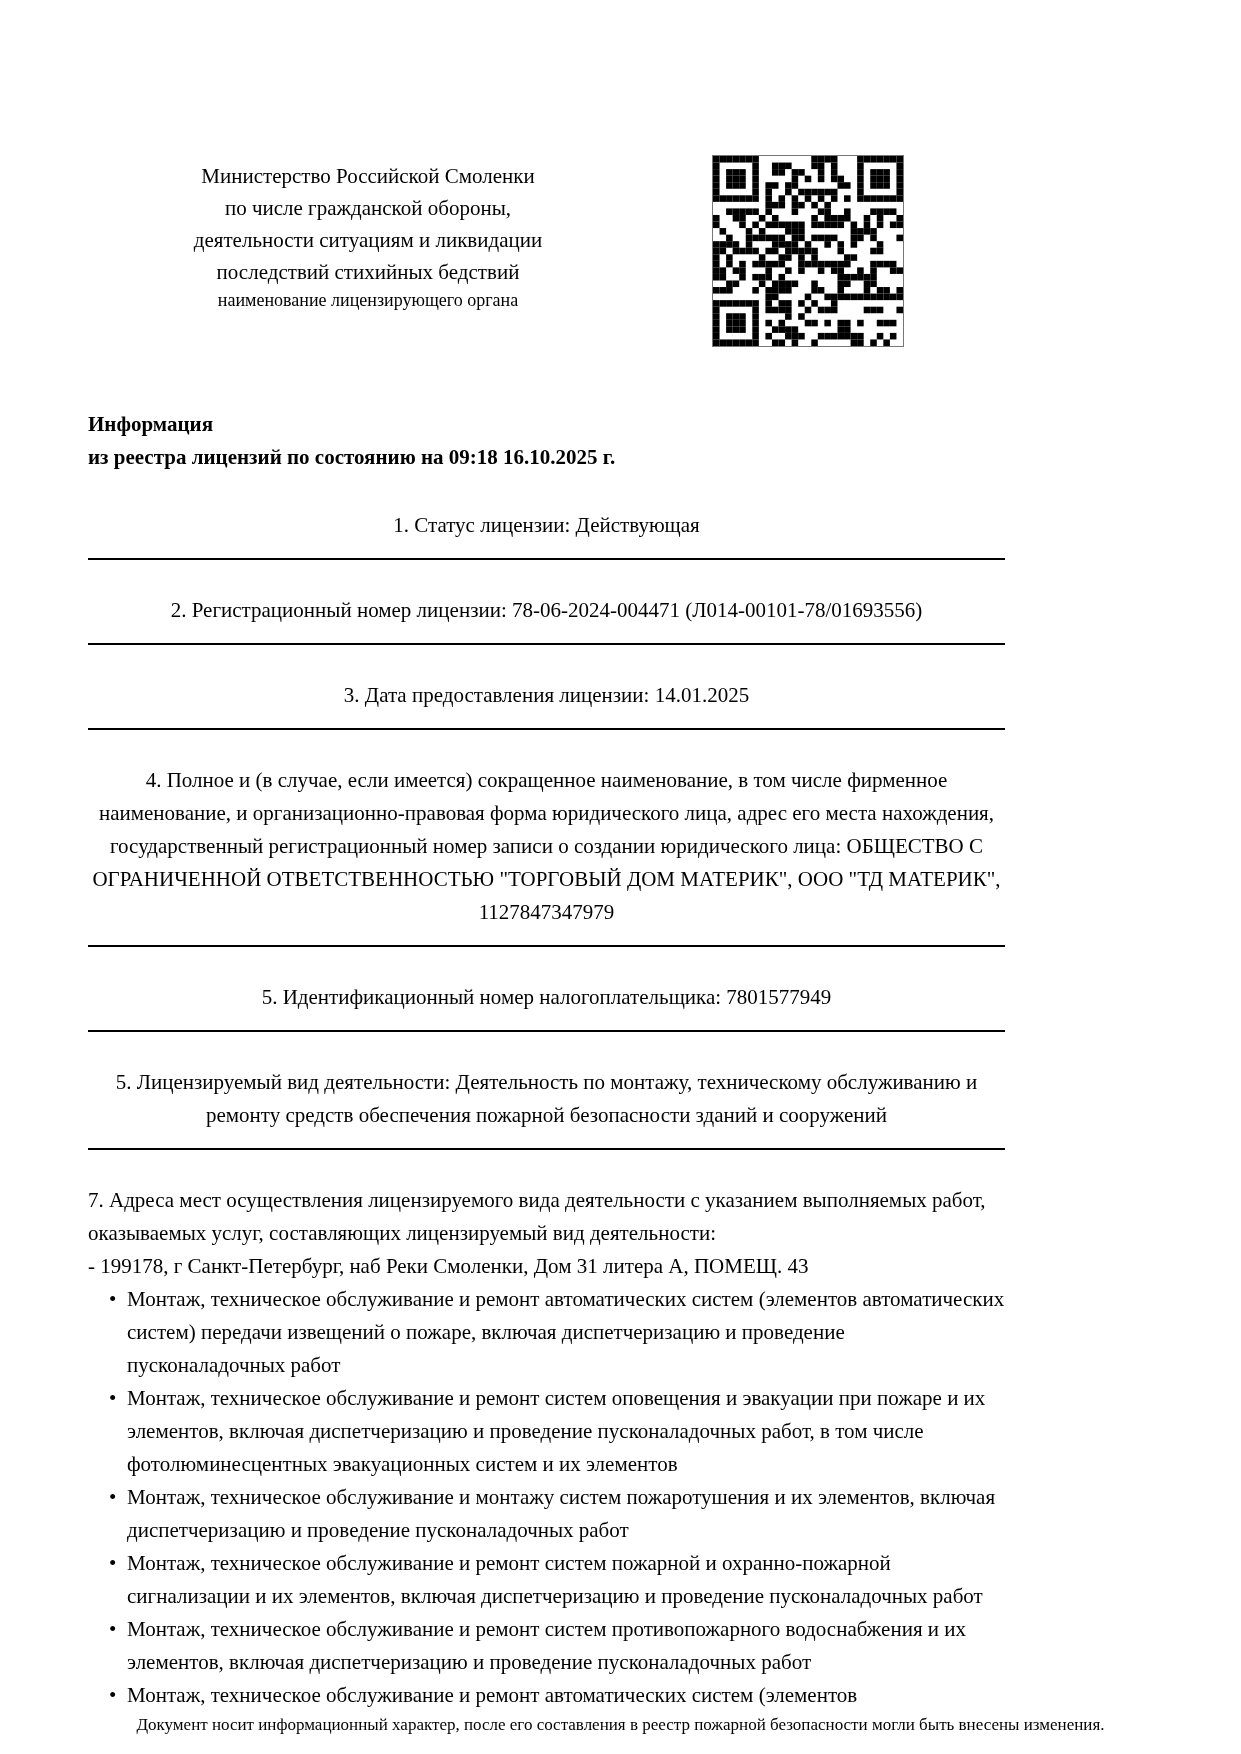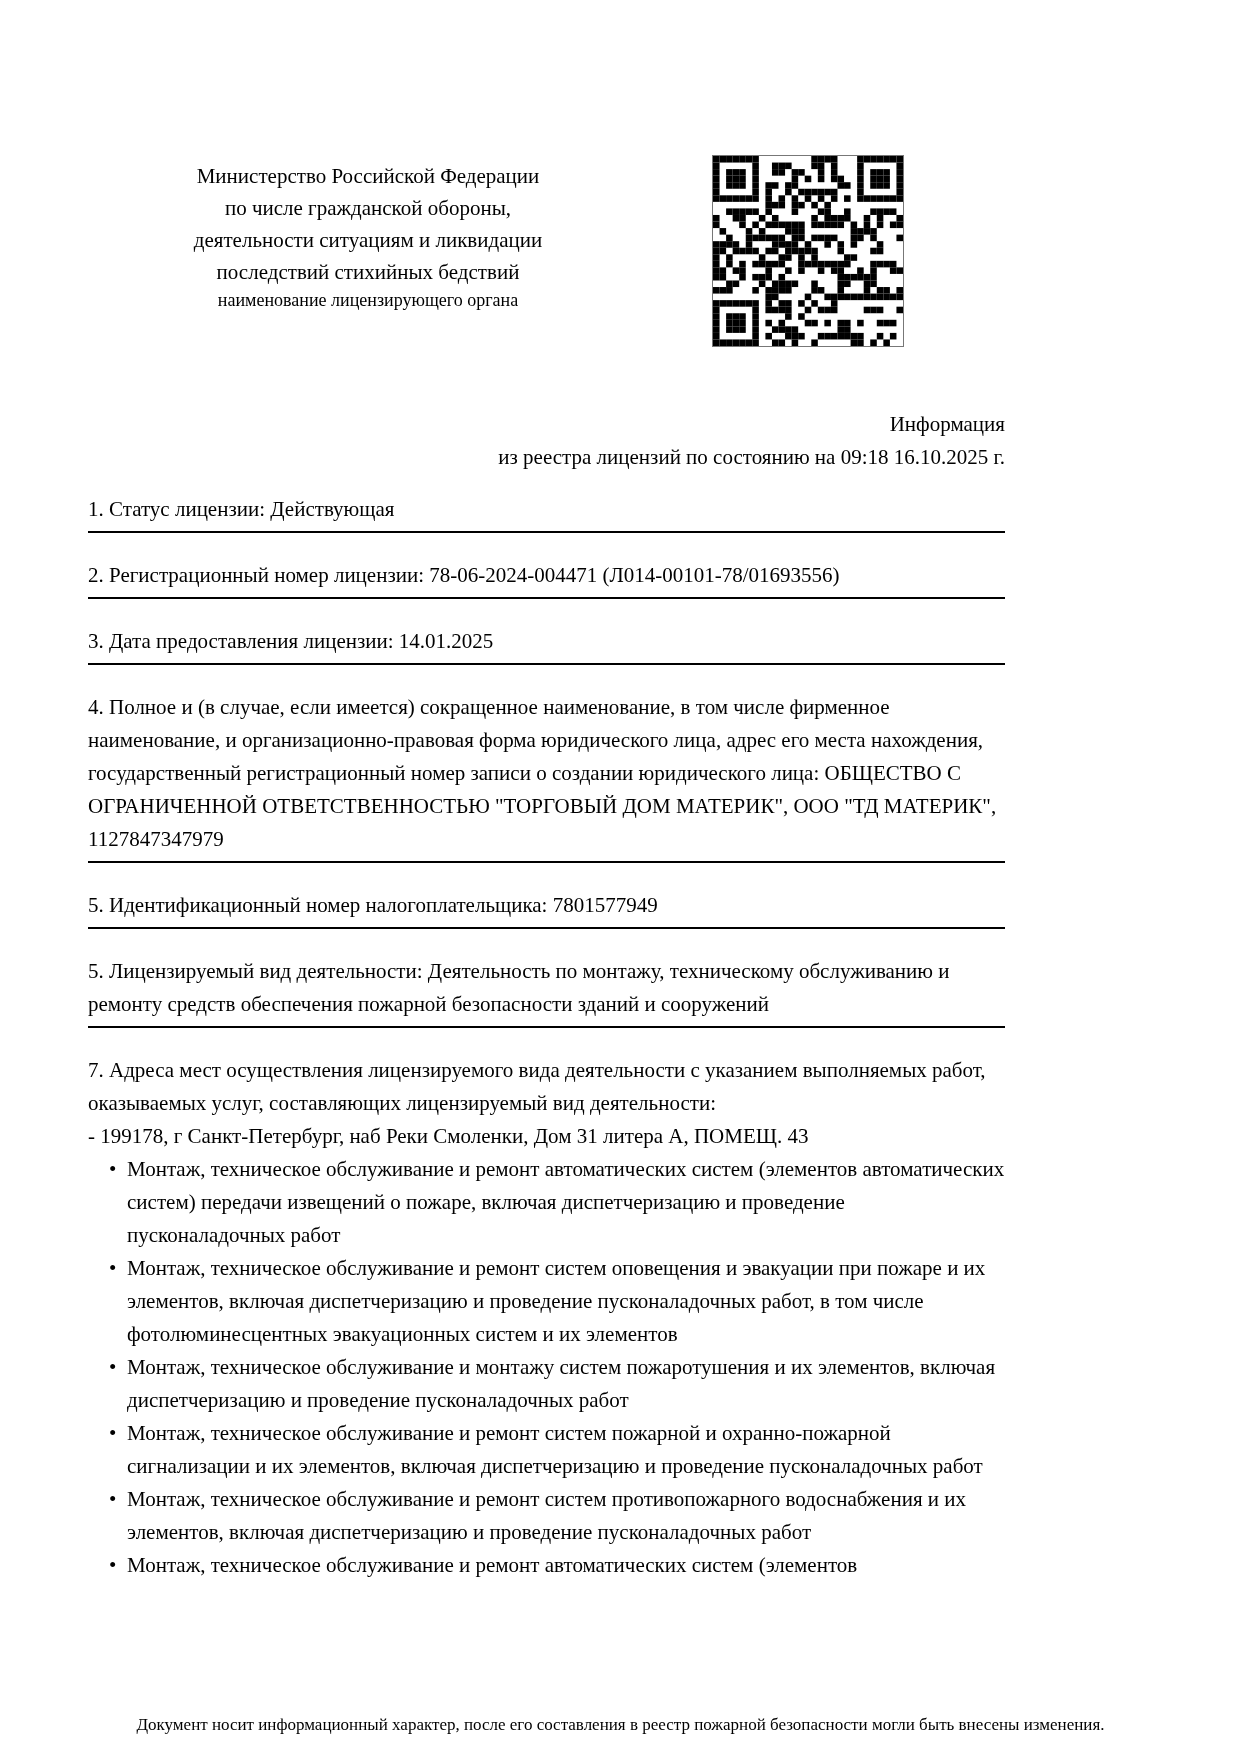--- a/index.html
+++ b/index.html
@@ -7,22 +7,22 @@
     width:1241px;height:1754px;position:relative;overflow:hidden;
     background:#ffffff;color:#000;
     font-family:"Liberation Serif","DejaVu Serif",serif;
     font-size:21px;line-height:33px;
   }
   .content{position:absolute;left:88px;top:160px;width:917px;}
   .hdr{display:block;width:560px;margin:0 auto 0 0;text-align:center;line-height:32px;}
   .hdr .caption{font-size:18px;line-height:24px;display:block;}
   .qr-wrap{position:absolute;left:712px;top:155px;width:192px;height:192px;}
   .qr-wrap svg{display:block;width:192px;height:192px;border:1px solid #777;box-sizing:border-box;}
-  .titleblock{text-align:right;font-weight:normal;margin-top:96px;margin-bottom:19px;}
-  .ruled{border-bottom:2px solid #000;padding-bottom:5px;margin-bottom:26px;}
+  .titleblock{text-align:left;font-weight:bold;margin-top:96px;margin-bottom:35px;}
+  .ruled{border-bottom:2px solid #000;padding-bottom:16px;margin-bottom:34px;text-align:center;}
   .plain{margin-bottom:0;}
   ul.works{list-style:none;margin:0;padding:0;}
   ul.works li{position:relative;padding-left:39px;}
   ul.works li .dot{position:absolute;left:21px;top:0;}
   .footer{position:absolute;left:0;top:1712px;width:1241px;text-align:center;
     font-size:17px;line-height:26px;}
 </style>
 </head>
 <body>
 
@@ -437,21 +437,21 @@
         <rect x="140.8" y="179.2" width="6.4" height="6.4"></rect>
         <rect x="153.6" y="179.2" width="6.4" height="6.4"></rect>
         <rect x="166.4" y="179.2" width="6.4" height="6.4"></rect>
       </g>
     </svg>
 </div>
 
 <div class="content">
 
   <div class="hdr">
-    <span>Министерство Российской Федерации</span><br>
+    <span>Министерство Российской Смоленки</span><br>
     <span>по числе гражданской обороны,</span><br>
     <span>деятельности ситуациям и ликвидации</span><br>
     <span>последствий стихийных бедствий</span>
     <span class="caption">наименование лицензирующего органа</span>
   </div>
 
   <div class="titleblock">
     <span>Информация</span><br>
     <span>из реестра лицензий по состоянию на 09:18 16.10.2025 г.</span>
   </div>

